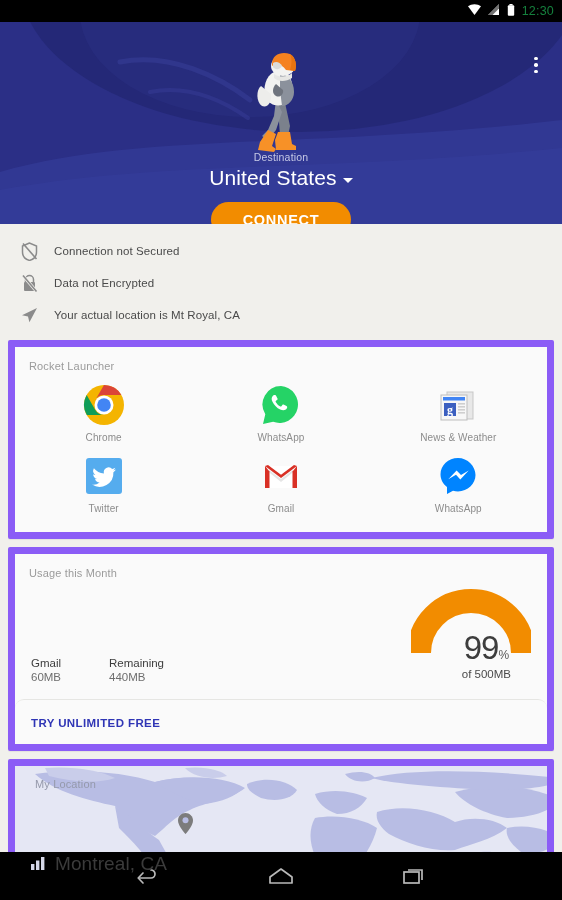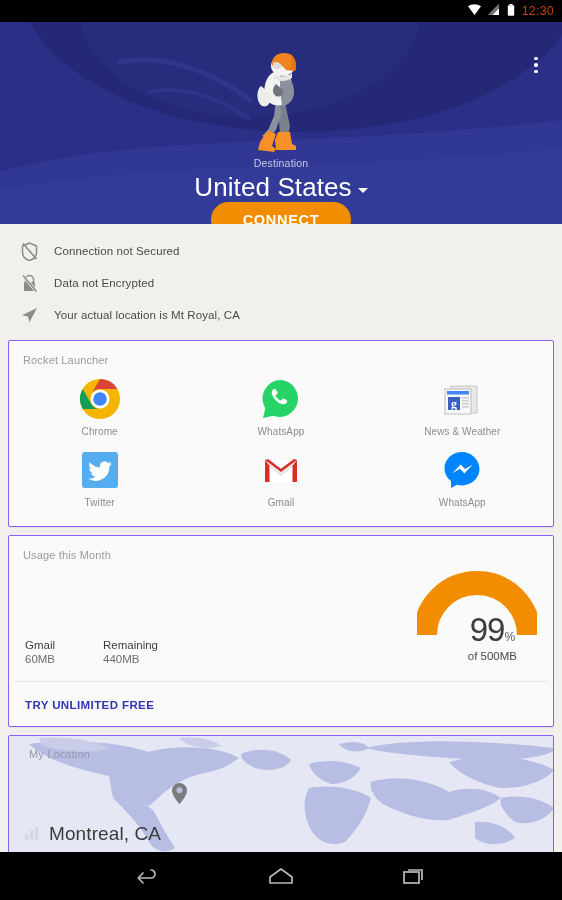--- a/index.html
+++ b/index.html
@@ -11,41 +11,41 @@
     position:relative;
   }
 
   
   .statusbar{
     height:22px; width:100%; background:#000; color:#fff;
     display:flex; align-items:center; justify-content:flex-end;
     padding-right:8px; gap:7px; font-size:12px;
   }
   .sb-icon{ display:block; }
-  .sb-clock{ font-size:12.5px; letter-spacing:.2px; color:#c2410c; line-height:1; }
+  .sb-clock{ font-size:12.5px; letter-spacing:.2px; color:#15803d; line-height:1; }
 
   
   .hero{
     position:relative; width:100%; height:202px;
     background:#2b2f86; overflow:hidden;
   }
   .hero-bg{ position:absolute; inset:0; }
   .overflow-btn{
     position:absolute; top:25px; right:10px;
     width:32px; height:36px; display:flex; flex-direction:column;
     align-items:center; justify-content:center; gap:3px; cursor:pointer; z-index:4;
   }
   .overflow-btn i{ width:3.5px;height:3.5px;background:#fff;border-radius:50%;display:block; }
 
   .mascot{ position:absolute; left:50%; top:28px; transform:translateX(-50%); z-index:3; }
 
-  .dest-wrap{ position:absolute; left:0; right:0; top:135px; text-align:center; z-index:3; }
+  .dest-wrap{ position:absolute; left:0; right:0; top:129px; text-align:center; z-index:3; }
   .dest-label{ color:#c6c9e6; font-size:10.5px; letter-spacing:.2px; }
   .dest-value{
-    color:#fff; font-size:26px; margin-top:3px; letter-spacing:.1px;
+    color:#fff; font-size:21px; margin-top:3px; letter-spacing:.1px;
     display:inline-flex; align-items:center; gap:6px; cursor:pointer;
   }
   .caret{
     width:0;height:0;border-left:5px solid transparent;border-right:5px solid transparent;
     border-top:5px solid #fff; margin-top:5px;
   }
 
   .connect-btn{
     position:absolute; left:50%; transform:translateX(-50%); top:180px; z-index:3;
     background:#f28c00; color:#fff; border:none; border-radius:22px;
@@ -55,21 +55,21 @@
 
   
   .status-list{ padding:16px 0 14px 0; background:#f1f0ec;text-align:right; }
   .status-row{ display:flex; align-items:center; height:22px; padding-left:16px; margin-bottom:10px; }
   .status-row:last-child{ margin-bottom:0; }
   .status-ico{ width:38px; display:flex; justify-content:flex-start; padding-left:5px; }
   .status-txt{ font-size:11.5px; color:#4a4a4a; letter-spacing:.1px; }
 
   
   .card{
-    background:#fafafa; margin:0 8px 8px 8px; border:1px solid #8b5cf6;
+    background:#fafafa; margin:0 8px 8px 8px; border:7px solid #8b5cf6;
     border-radius:2px; box-shadow:0 1px 1px rgba(0,0,0,.06);
   }
   .card-title{ font-size:11px; color:#9b9b9b; padding:13px 0 0 14px; letter-spacing:.15px; }
 
   
   .apps-grid{ display:grid; grid-template-columns:repeat(3,1fr); padding:6px 0 12px 0; }
   .app-cell{ display:flex; flex-direction:column; align-items:center; cursor:pointer; padding:6px 0; }
   .app-ico{ position:relative; width:42px; height:42px; }
   .app-flag{ position:absolute; right:-8px; bottom:-2px; width:24px; height:16px;
              border:1px solid #d8d8d8; overflow:hidden; background:#fff; }

